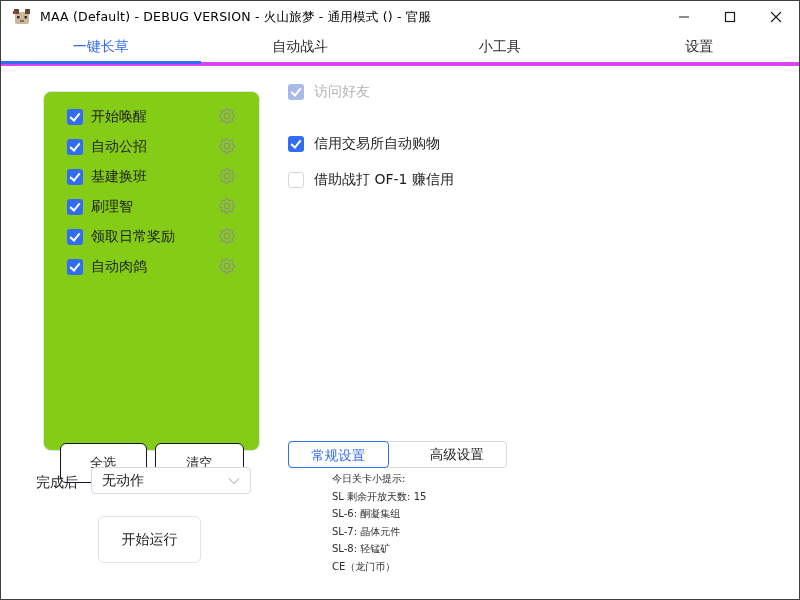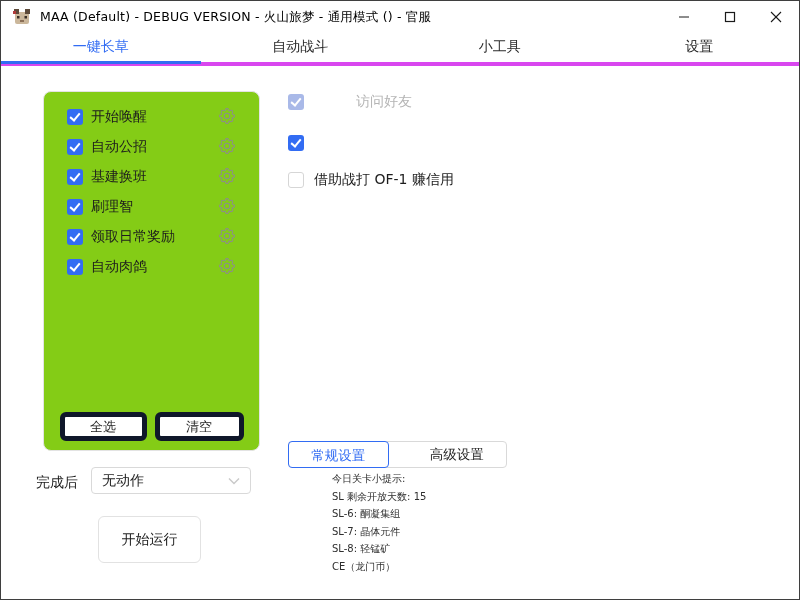--- a/index.html
+++ b/index.html
@@ -30,21 +30,21 @@
   .focus-box{position:absolute;right:0;top:-2px;bottom:-2px;width:70px;border:2px dotted #a8a8a8;border-radius:4px;background:rgba(250,250,250,.45);box-sizing:border-box;pointer-events:none;}
 
   
   .cb{width:16px;height:16px;border-radius:3px;flex:0 0 16px;position:relative;box-sizing:border-box;}
   .cb.on{background:#326cf3;}
   .cb.on::after,.cb.disabled::after{content:"";position:absolute;left:5px;top:2px;width:4px;height:8px;border:solid #fff;border-width:0 2px 2px 0;transform:rotate(40deg);}
   .cb.off{background:#fff;border:1px solid #d6d6d6;}
   .cb.disabled{background:#a9b9e8;}
 
   .card-buttons{position:absolute;left:0;top:320px;width:100%;display:flex;justify-content:center;gap:8px;}
-  .ghost-btn{height:29px;background:#fff;border:5px solid #0f172a;border-radius:6px;font-size:13px;color:#1d1d1d;font-family:inherit;cursor:default;}
+  .ghost-btn{height:40px;background:#fff;border:1px solid #0f172a;border-radius:6px;font-size:13px;color:#1d1d1d;font-family:inherit;cursor:default;margin-top:31px;}
   .btn-select-all{width:87px;}
   .btn-clear{width:89px;}
 
   
   .after-label{position:absolute;left:35px;top:473px;font-size:14px;color:#1d1d1d;}
   .combo{position:absolute;left:90px;top:466px;width:160px;height:27px;box-sizing:border-box;border:1px solid #d9d9d9;border-radius:4px;background:#fff;display:flex;align-items:center;padding:0 10px;cursor:default;}
   .combo-value{font-size:14px;color:#1d1d1d;flex:1;}
   .start-btn{position:absolute;left:97px;top:515px;width:103px;height:47px;background:#fff;border:1px solid #e2e2e2;border-radius:6px;font-size:14px;color:#1d1d1d;font-family:inherit;cursor:default;}
 
   
@@ -171,26 +171,27 @@
 
   <span class="after-label">完成后</span>
   <div class="combo">
     <span class="combo-value">无动作</span>
     <svg width="12" height="8" viewBox="0 0 12 8">
         <polyline points="1,1.5 6,6.5 11,1.5" fill="none" stroke="#c9c9c9" stroke-width="1.4"></polyline>
       </svg>
   </div>
   <button class="start-btn">开始运行</button>
 
-  <div class="opt-row" style="top:92px;gap:42px;">
+  <div class="opt-row" style="top:82px;">
     <span class="cb disabled"></span>
     <span class="opt-label disabled">访问好友</span>
   </div>
   <div class="opt-row" style="top:134px;">
     <span class="cb on"></span>
+    <span class="opt-label">信用交易所自动购物</span>
   </div>
   <div class="opt-row" style="top:170px;">
     <span class="cb off"></span>
     <span class="opt-label">借助战打 OF-1 赚信用</span>
   </div>
 
   <div class="seg">
     <div class="seg-item active">常规设置</div>
     <div class="seg-item">高级设置</div>
   </div>

